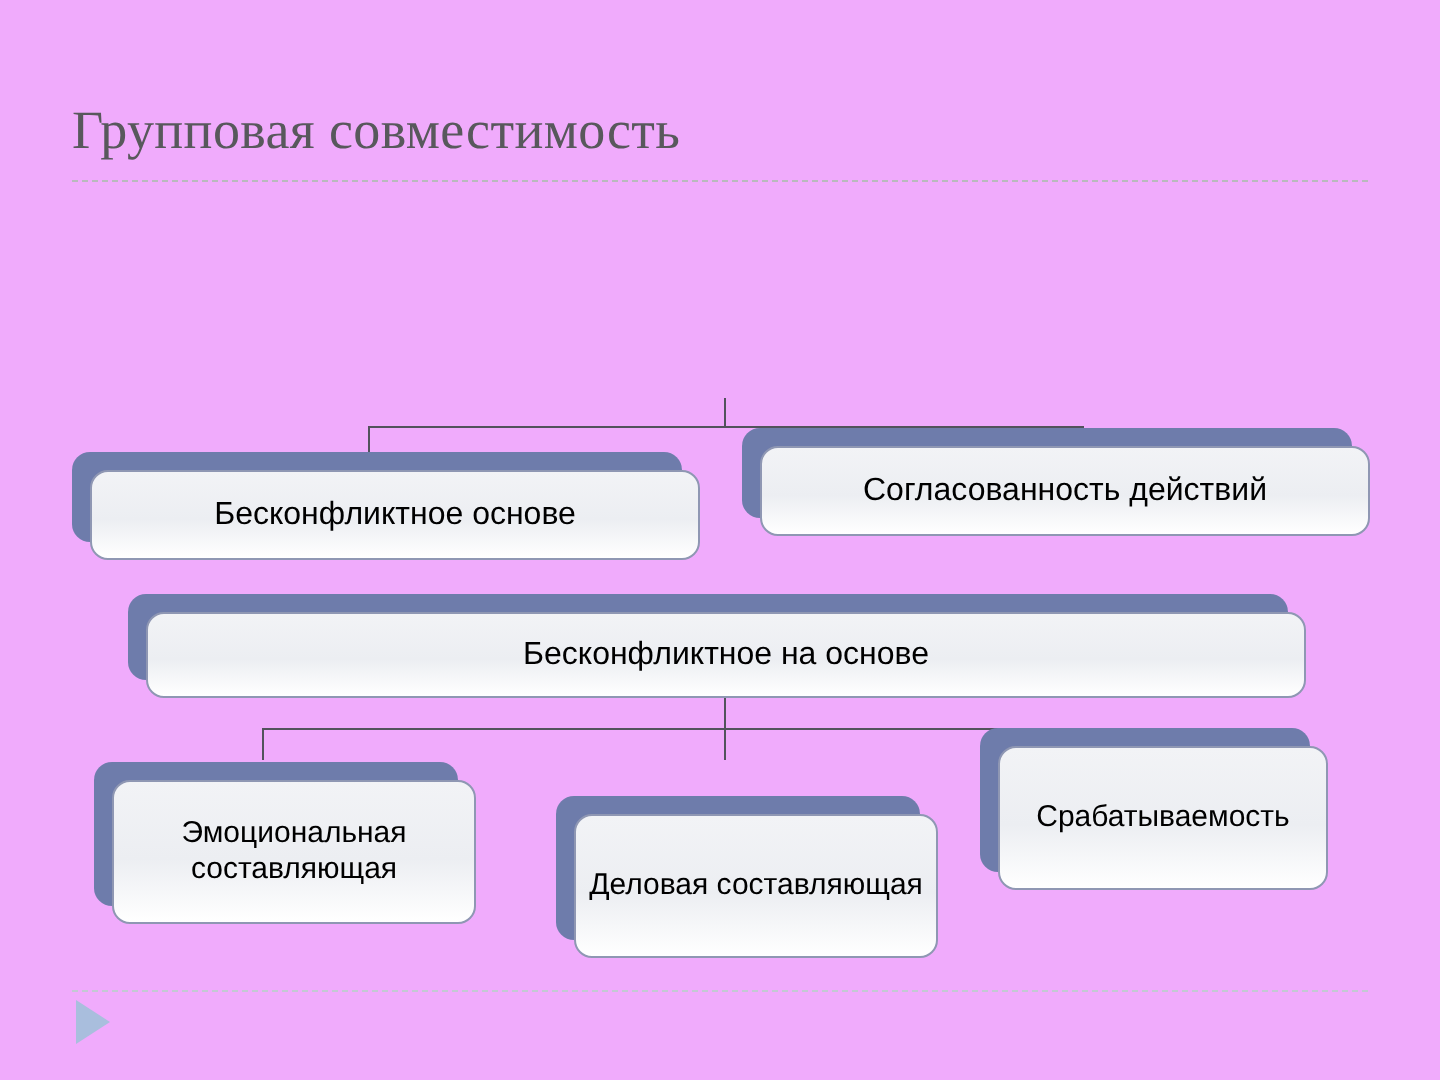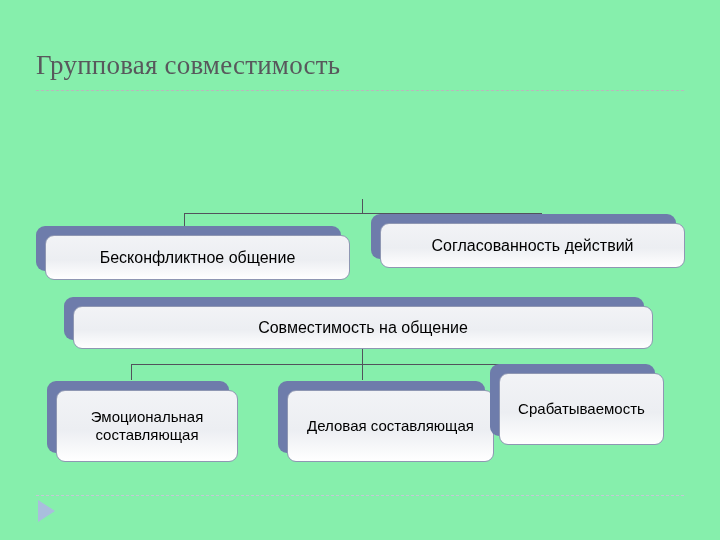--- a/index.html
+++ b/index.html
@@ -10,21 +10,21 @@
     width: 720px;
     height: 540px;
     background: #ffffff;
     font-family: "Liberation Sans", sans-serif;
     overflow: hidden;
   }
   #slide {
     position: relative;
     width: 720px;
     height: 540px;
-    background: #86efac;
+    background: #f0abfc;
   }
 
   
   #slide-title {
     position: absolute;
     left: 36px;
     top: 48px;
     width: 650px;
     font-family: "Liberation Serif", "DejaVu Serif", serif;
     font-size: 27px;
@@ -119,45 +119,45 @@
   <div id="title-rule"></div>
 
 
   <div class="conn v" style="left:362px; top:199px; height:14px;"></div>
   <div class="conn h" style="left:184px; top:213px; width:357px;"></div>
   <div class="conn v" style="left:184px; top:213px; height:14px;"></div>
   <div class="conn v" style="left:541px; top:213px; height:14px;"></div>
 
   <div class="node" style="left:36px; top:226px; width:305px; height:45px;">
     <div class="back"></div>
-    <div class="front">Бесконфликтное общение</div>
+    <div class="front">Бесконфликтное основе</div>
   </div>
 
   <div class="node" style="left:371px; top:214px; width:305px; height:45px;">
     <div class="back"></div>
     <div class="front">Согласованность действий</div>
   </div>
 
   <div class="node wide" style="left:64px; top:297px; width:580px; height:43px;">
     <div class="back"></div>
-    <div class="front">Совместимость на общение</div>
+    <div class="front">Бесконфликтное на основе</div>
   </div>
 
   <div class="conn v" style="left:362px; top:349px; height:15px;"></div>
   <div class="conn h" style="left:131px; top:364px; width:463px;"></div>
   <div class="conn v" style="left:131px; top:364px; height:16px;"></div>
   <div class="conn v" style="left:362px; top:364px; height:16px;"></div>
   <div class="conn v" style="left:594px; top:364px; height:16px;"></div>
 
   <div class="node leaf" style="left:47px; top:381px; width:182px; height:72px;">
     <div class="back"></div>
     <div class="front">Эмоциональная составляющая</div>
   </div>
 
-  <div class="node leaf" style="left:278px; top:381px; width:182px; height:72px;padding-left:25px;">
+  <div class="node leaf" style="left:278px; top:398px; width:182px; height:72px;">
     <div class="back"></div>
     <div class="front">Деловая составляющая</div>
   </div>
 
   <div class="node leaf" style="left:490px; top:364px; width:165px; height:72px;">
     <div class="back"></div>
     <div class="front">Срабатываемость</div>
   </div>
 
   <div id="bottom-rule"></div>

